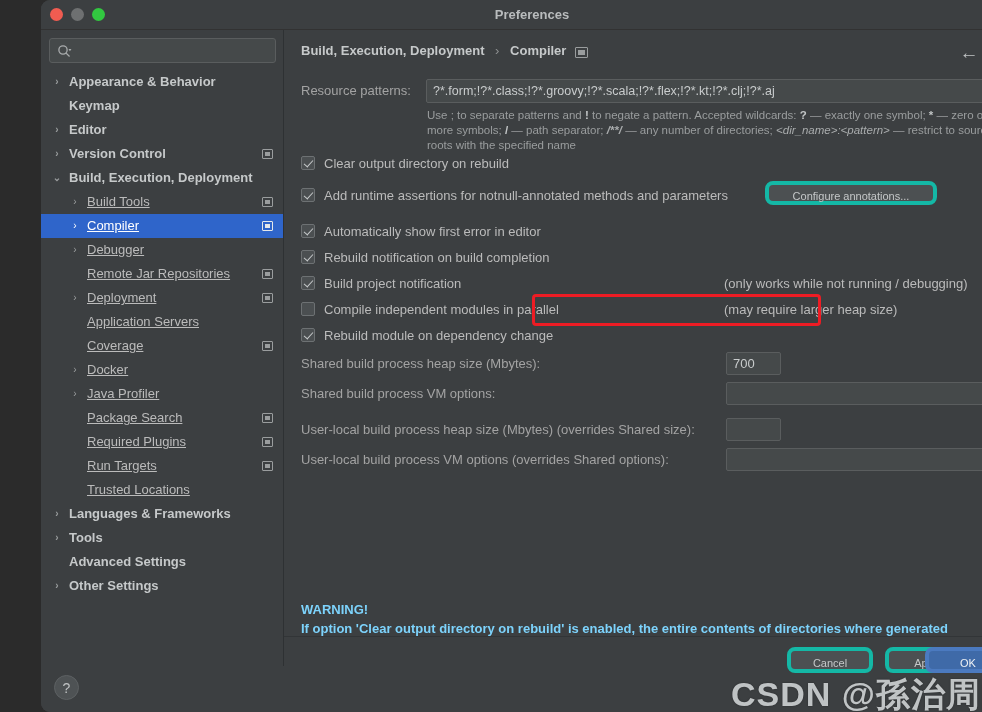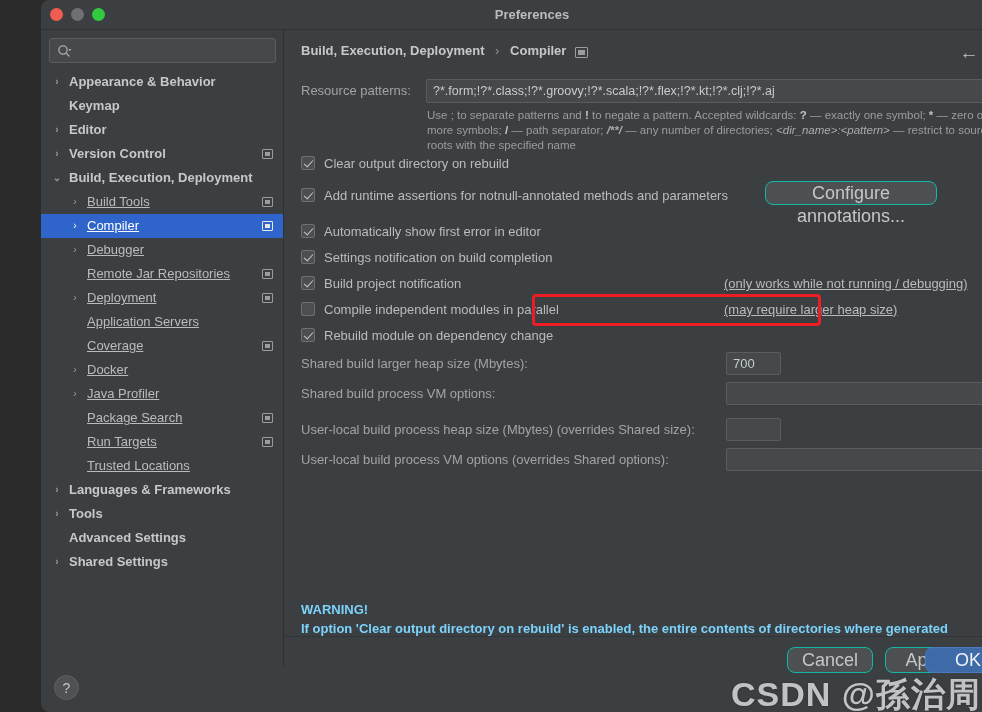--- a/index.html
+++ b/index.html
@@ -190,28 +190,28 @@
     width: 4px; height: 8px;
     border: solid #c6c9ca; border-width: 0 1.6px 1.6px 0;
     transform: rotate(42deg);
   }
   .cblabel {
     position: absolute; left: 23px; top: 0;
     line-height: 19px; color: #bbbbbb; font-size: 13px; white-space: nowrap;
   }
   .hint {
     position: absolute;
-    color: #bbbbbb; font-size: 13px; white-space: nowrap; text-decoration: underline;
+    color: #bbbbbb; font-size: 13px; white-space: nowrap;
   }
 
   
   .btn {
     position: absolute;
-    background: #4c5052; border: 1px solid #14b8a6; border-radius: 8px;
-    color: #c4c7c8; font-size: 18px; text-align: center;
+    background: #4c5052; border: 4px solid #14b8a6; border-radius: 8px;
+    color: #c4c7c8; font-size: 11px; text-align: center;
     cursor: default;
   }
 
   
   .tinput {
     position: absolute;
     background: #45494a; border: 1px solid #5a5d5e; border-radius: 2px;
   }
   .tinput input {
     position: absolute; left: 6px; top: 0;
@@ -351,20 +351,25 @@
           <span class="arrow">›</span>
           <span class="lbl">Java Profiler</span>
         </div>
         <div class="tree-item d1">
           <span class="arrow"></span>
           <span class="lbl">Package Search</span>
           <span class="sqicon"></span>
         </div>
         <div class="tree-item d1">
           <span class="arrow"></span>
+          <span class="lbl">Required Plugins</span>
+          <span class="sqicon"></span>
+        </div>
+        <div class="tree-item d1">
+          <span class="arrow"></span>
           <span class="lbl">Run Targets</span>
           <span class="sqicon"></span>
         </div>
         <div class="tree-item d1">
           <span class="arrow"></span>
           <span class="lbl">Trusted Locations</span>
         </div>
         <div class="tree-item d0 bold">
           <span class="arrow">›</span>
           <span class="lbl">Languages &amp; Frameworks</span>
@@ -372,21 +377,21 @@
         <div class="tree-item d0 bold">
           <span class="arrow">›</span>
           <span class="lbl">Tools</span>
         </div>
         <div class="tree-item d0 bold">
           <span class="arrow"></span>
           <span class="lbl">Advanced Settings</span>
         </div>
         <div class="tree-item d0 bold">
           <span class="arrow">›</span>
-          <span class="lbl">Shared Settings</span>
+          <span class="lbl">Other Settings</span>
         </div>
       </div>
   </div>
 
   <div id="help-bar">
     <div id="help-button">?</div>
   </div>
 
   <div id="main">
 
@@ -420,42 +425,42 @@
         <div class="cbrow" style="top: 156px;">
           <span class="cbox checked"></span>
           <span class="cblabel">Add runtime assertions for notnull-annotated methods and parameters</span>
         </div>
         <div class="cbrow" style="top: 192px;">
           <span class="cbox checked"></span>
           <span class="cblabel">Automatically show first error in editor</span>
         </div>
         <div class="cbrow" style="top: 218px;">
           <span class="cbox checked"></span>
-          <span class="cblabel">Settings notification on build completion</span>
+          <span class="cblabel">Rebuild notification on build completion</span>
         </div>
         <div class="cbrow" style="top: 244px;">
           <span class="cbox checked"></span>
           <span class="cblabel">Build project notification</span>
         </div>
         <div class="hint" style="left: 440px; top: 244px; line-height: 19px;">(only works while not running / debugging)</div>
         <div class="cbrow" style="top: 270px;">
           <span class="cbox"></span>
           <span class="cblabel">Compile independent modules in parallel</span>
         </div>
         <div class="hint" style="left: 440px; top: 270px; line-height: 19px;">(may require larger heap size)</div>
         <div class="cbrow" style="top: 296px;">
           <span class="cbox checked"></span>
           <span class="cblabel">Rebuild module on dependency change</span>
         </div>
       </div>
 
     <div class="btn" id="btn-configure-annotations" style="left:481px; top:151px; width:172px; height:24px; line-height:23px;">Configure annotations...</div>
 
     <div id="field-area">
-        <div class="row-label" style="left: 17px; top: 326px;">Shared build larger heap size (Mbytes):</div>
+        <div class="row-label" style="left: 17px; top: 326px;">Shared build process heap size (Mbytes):</div>
         <div class="tinput" style="left: 442px; top: 322px; width: 55px; height: 23px;">
           <input type="text" value="700" style="width: 44px;">
         </div>
         <div class="row-label" style="left: 17px; top: 356px;">Shared build process VM options:</div>
         <div class="tinput" style="left: 442px; top: 352px; width: 280px; height: 23px;">
           <input type="text" value="" style="width: 250px;">
           <div class="expand-icon">⤡</div>
         </div>
         <div class="row-label" style="left: 17px; top: 392px;">User-local build process heap size (Mbytes) (overrides Shared size):</div>
         <div class="tinput" style="left: 442px; top: 388px; width: 55px; height: 23px;">

